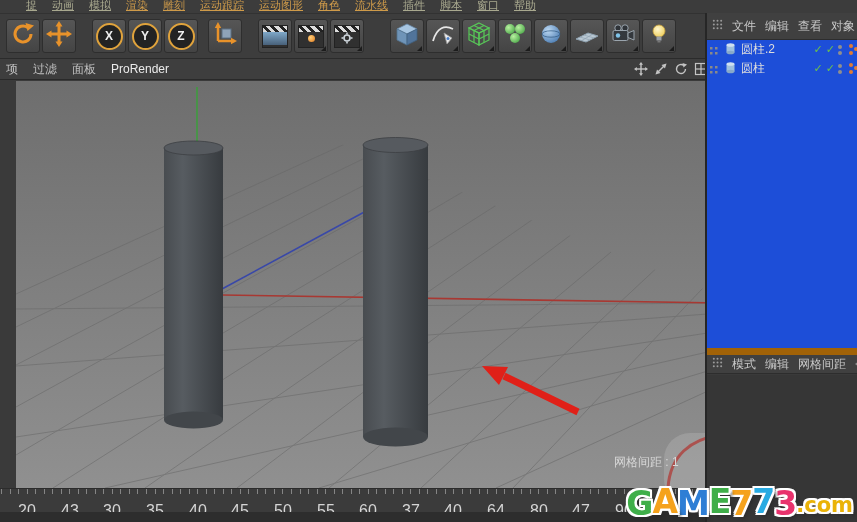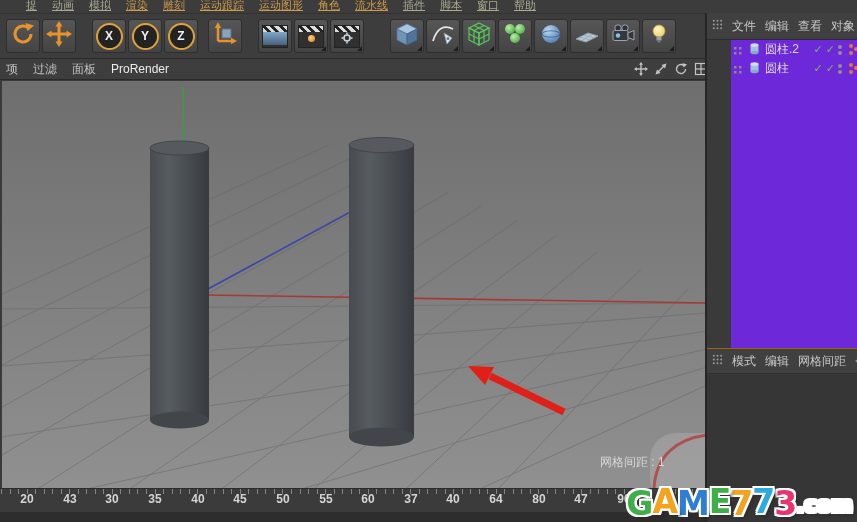--- a/index.html
+++ b/index.html
@@ -32,48 +32,48 @@
 
   
   .vp-menu{position:absolute;top:59px;left:0;width:705px;height:21px;background:#3e3e3e;
            border-bottom:1px solid #292929;display:flex;align-items:center;gap:15px;
            font-size:12px;color:#c0c0c0;padding-left:6px;box-sizing:border-box;}
   .vp-menu .pro{color:#ececec;}
   .vp-nav{position:absolute;top:61px;left:633px;display:flex;gap:4px;}
   .vp-nav .nav-btn{width:16px;height:16px;display:flex;align-items:center;justify-content:center;cursor:pointer;}
 
   
-  .viewport{position:absolute;top:81px;left:2px;width:705px;height:407px;overflow:hidden;}
+  .viewport{position:absolute;top:81px;left:16px;width:705px;height:407px;overflow:hidden;}
 
   
   .ruler{position:absolute;top:488px;left:0;width:705px;height:24px;background:#3b3b3b;
          border-top:1px solid #2c2c2c;overflow:hidden;}
   .ruler .ticks{position:absolute;top:0;left:0;width:100%;height:5px;
          background:repeating-linear-gradient(90deg,#858585 0 1px,transparent 1px 8.53px);
          background-position-x:1px;}
-  .ruler span{position:absolute;top:3px;transform:translateX(-50%);font-size:12px;color:#d5d5d5;font-weight:bold;}
+  .ruler span{position:absolute;top:13px;transform:translateX(-50%);font-size:16px;color:#d5d5d5;}
   .bottom-strip{position:absolute;top:512px;left:0;width:705px;height:10px;background:#2d2d2d;}
 
   
   .right-panel{position:absolute;top:13px;right:0;width:150px;height:509px;background:#3a3a3a;
                border-left:2px solid #262626;}
   .pane-header{height:26px;display:flex;align-items:center;gap:9px;padding:0 5px;background:#404040;
                border-bottom:1px solid #2d2d2d;font-size:12px;color:#c8c8c8;white-space:nowrap;overflow:hidden;}
-  .om-body{height:309px;background:#6d28d9;position:relative;margin-left:24px;}
+  .om-body{height:309px;background:#1d4ed8;position:relative;}
   .om-row{height:19px;display:flex;align-items:center;font-size:12px;color:#ddd;
           padding-left:17px;position:relative;}
   .om-row .name{margin-left:4px;}
   .om-row .handle{position:absolute;left:3px;top:5px;}
   .om-right{position:absolute;right:2px;display:flex;align-items:center;gap:3px;height:19px;}
   .check{color:#6cc24a;font-size:11px;font-weight:bold;line-height:11px;}
   .vis-dots{display:flex;flex-direction:column;gap:2px;}
   .vis-dots i{width:4px;height:4px;border-radius:50%;background:#8f8f8f;}
   .tridot{width:4px;height:4px;border-radius:50%;background:#e07b35;position:relative;margin-left:4px;margin-right:2px;
           box-shadow:5px 3px 0 #e07b35,0px 7px 0 #e07b35;margin-bottom:7px;}
-  .am-header{position:absolute;top:335px;left:0;width:100%;box-sizing:border-box;border-top:1px solid #a16207;align-items:center;}
+  .am-header{position:absolute;top:335px;left:0;width:100%;box-sizing:border-box;border-top:7px solid #a16207;align-items:center;}
   .am-body{position:absolute;top:362px;left:0;width:100%;height:147px;background:#363636;}
   .am-arrows{margin-left:auto;display:flex;gap:5px;align-items:center;}
   .tri-l{width:0;height:0;border-top:4px solid transparent;border-bottom:4px solid transparent;border-right:5px solid #8d8d8d;}
 
   
   .logo{position:absolute;bottom:0;right:4px;z-index:50;display:flex;align-items:flex-end;
         font-weight:bold;font-size:33px;line-height:36px;letter-spacing:-1px;
         font-family:"DejaVu Sans","Liberation Sans",sans-serif;}
   .logo span{text-shadow:-2px 0 #fff,2px 0 #fff,0 -2px #fff,0 2px #fff,
              -2px -2px #fff,2px 2px #fff,-2px 2px #fff,2px -2px #fff,4px 4px 3px rgba(40,40,40,.55);}
@@ -513,16 +513,16 @@
   </div>
 
   <div class="logo">
     <span style="color: rgb(63, 174, 73);">G</span>
     <span style="color: rgb(245, 162, 28);">A</span>
     <span style="color: rgb(46, 126, 213);">M</span>
     <span style="color: rgb(63, 174, 73);">E</span>
     <span style="color: rgb(245, 162, 28);">7</span>
     <span style="color: rgb(41, 171, 226);">7</span>
     <span style="color: rgb(232, 51, 109);">3</span>
-    <span class="suffix" style="color: #ffffff;">.com</span>
+    <span class="suffix" style="color: #eab308;">.com</span>
   </div>
 
 </div>
 
 </body></html>

